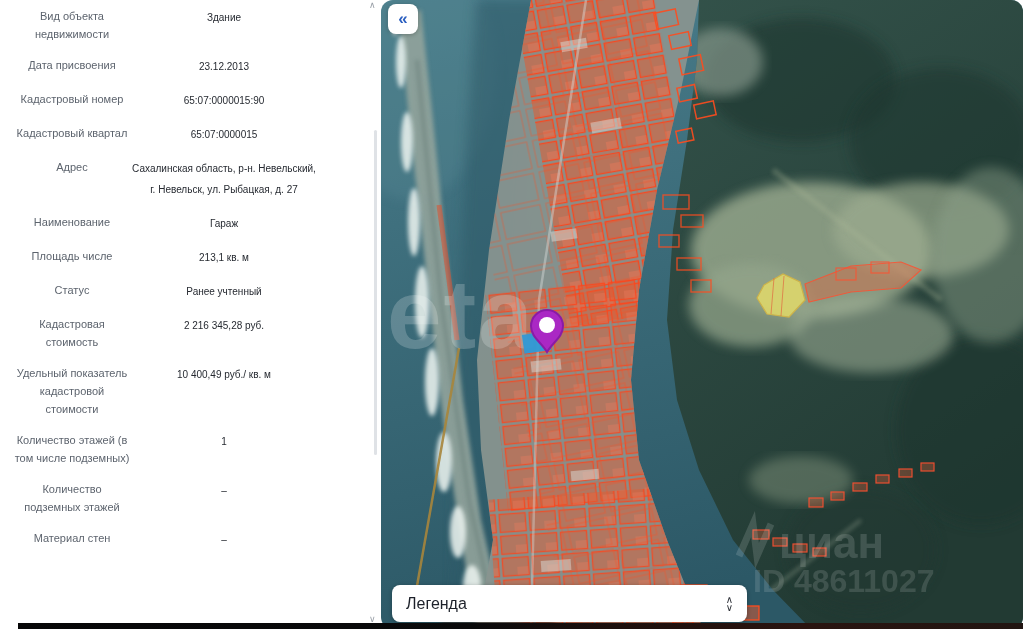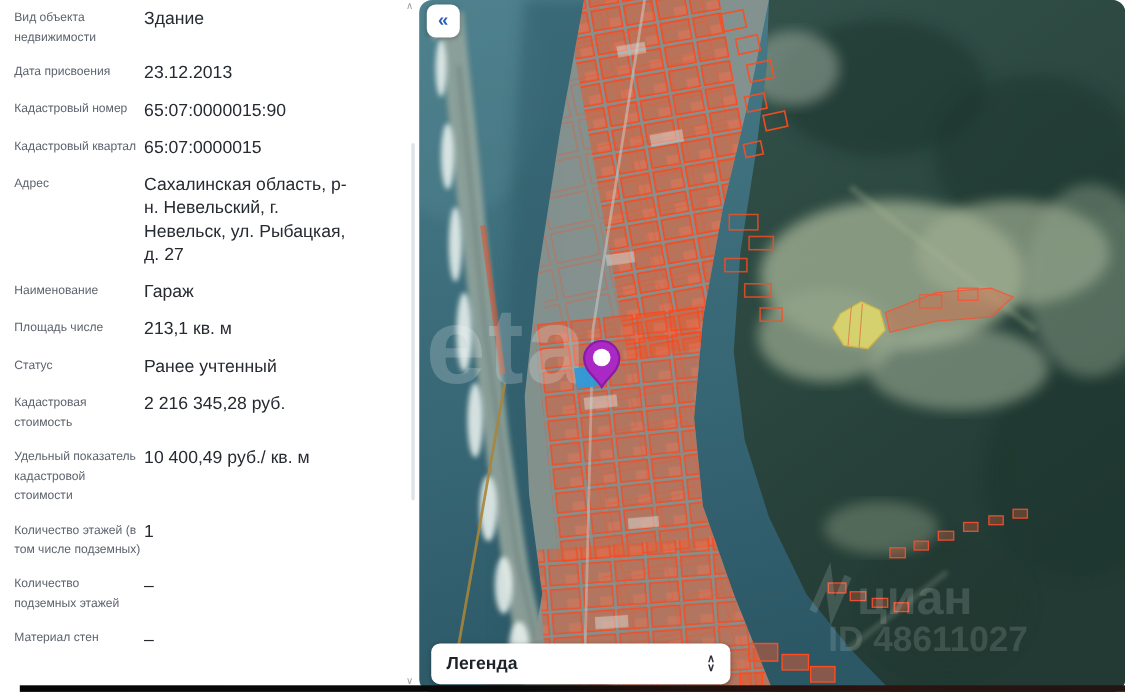--- a/index.html
+++ b/index.html
@@ -1,41 +1,41 @@
 <!DOCTYPE html>
 <html><head>
 <meta charset="utf-8">
 <style>
   html,body{margin:0;padding:0;background:#e8e8e8;}
   #app{position:relative;width:1023px;height:629px;overflow:hidden;background:#ffffff;
        font-family:"Liberation Sans", sans-serif;}
 
   
   #panel{position:absolute;left:0;top:0;width:381px;height:629px;background:#ffffff;
-         padding:7px 14px 0 13px;box-sizing:border-box;overflow:hidden;}
+         padding:7px 14px 0 13px;box-sizing:border-box;overflow:hidden;text-align:center;}
   .row{display:grid;grid-template-columns:118px 1fr;column-gap:0;margin-bottom:13px;}
   .lbl{font-size:11px;line-height:18px;color:#5d646e;}
-  .val{font-size:16px;line-height:21px;color:#262a31;max-width:186px;}
+  .val{font-size:10px;line-height:21px;color:#262a31;max-width:186px;}
   .scroll-arrow{position:absolute;font-size:9px;color:#9aa0a8;left:369px;line-height:9px;}
   #scroll-up{top:1px;}
   #scroll-down{top:615px;}
   #scroll-thumb{position:absolute;left:374px;top:130px;width:3px;height:325px;
                 background:#dfe2e6;border-radius:2px;}
 
   
   #map{position:absolute;left:381px;top:0;width:642px;height:629px;overflow:hidden;border-radius:12px;}
   #map svg{display:block;}
 
   #collapse-btn{position:absolute;left:388px;top:4px;width:30px;height:30px;background:#ffffff;
      border-radius:8px;box-shadow:0 1px 4px rgba(0,0,0,.25);display:flex;align-items:center;
      justify-content:center;color:#2b5fc0;font-size:17px;font-weight:bold;cursor:pointer;}
 
-  #legend-bar{position:absolute;left:392px;top:585px;width:272px;height:37px;background:#ffffff;
+  #legend-bar{position:absolute;left:392px;top:585px;width:355px;height:37px;background:#ffffff;
      border-radius:8px;box-shadow:0 1px 4px rgba(0,0,0,.3);display:flex;align-items:center;
-     justify-content:space-between;padding:0 14px;box-sizing:border-box;font-weight:bold;}
+     justify-content:space-between;padding:0 14px;box-sizing:border-box;}
   #legend-label{font-size:16px;color:#1d212a;}
   #legend-toggle{display:flex;flex-direction:column;align-items:center;color:#2e3138;
      font-size:10px;line-height:8px;cursor:pointer;}
 
   #bottom-strip{position:absolute;left:18px;top:623px;width:1005px;height:6px;
      background:linear-gradient(to right,#060607 0%,#0a0a0b 45%,#1e100d 60%,#2a1410 78%,#221512 100%);}
 </style>
 </head>
 <body>
 

